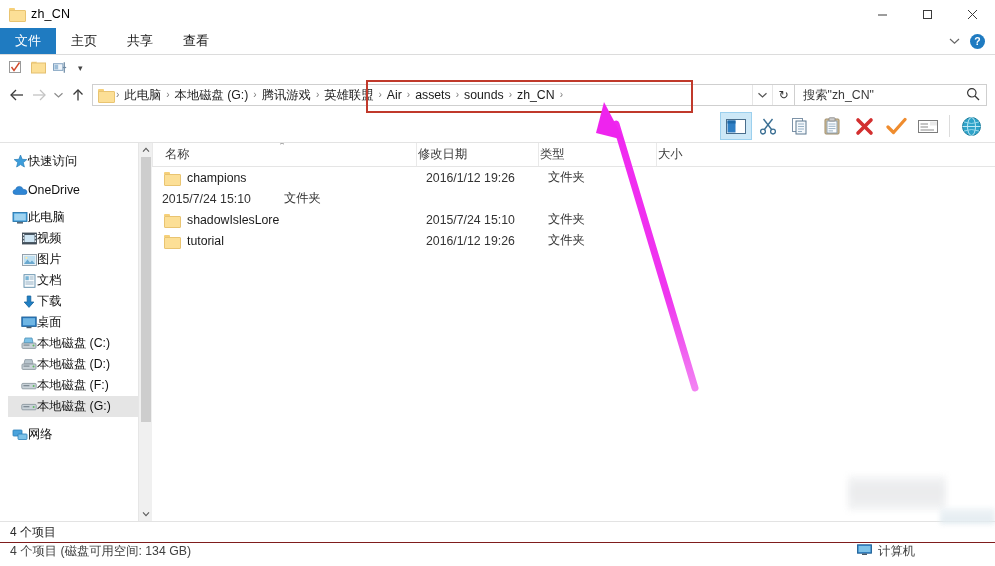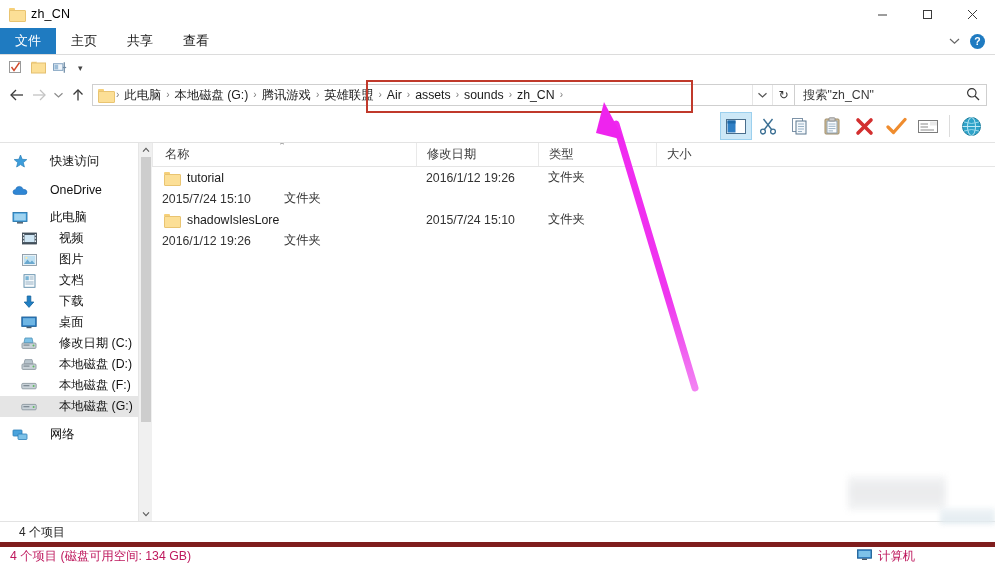--- a/index.html
+++ b/index.html
@@ -238,27 +238,27 @@
     width: 152px;
     flex: 0 0 152px;
     background: #ffffff;
     position: relative;
     overflow: hidden;
     padding-top: 6px;
   }
   .navitem {
     height: 21px;
     display: flex; align-items: center;
-    gap: 22px;
+    gap: 0;
     padding-left: 12px;
     font-size: 12.3px;
     color: #111;
     white-space: nowrap;
   }
-  .navitem.indent { padding-left: 21px; }
+  .navitem.indent { padding-left: 13px; margin-left: 8px; }
   .navitem.selected { background: #e5e5e5; }
   .navitem .ni-ico {
     width: 16px; height: 16px;
     display: flex; align-items: center; justify-content: center;
     flex: 0 0 16px;
   }
   .navitem.group { margin-top: 7px; }
   .navitem.group.first { margin-top: 2px; }
 
   
@@ -303,21 +303,21 @@
   .sortmark {
     position: absolute;
     left: 121px; top: -1px;
     width: 18px; text-align: center;
     color: #777; font-size: 9px;
     line-height: 8px;
   }
   .col {
     font-size: 12.3px;
     color: #3a3a3a;
-    padding-left: 10px;
+    padding-left: 1px;
     height: 100%;
     display: flex; align-items: center;
     border-left: 1px solid #e9e9e9;
     white-space: nowrap;
   }
   .col:first-child { border-left: none; }
   .c-name { width: 264px; flex: 0 0 264px; padding-left: 12px;}
   .c-date { width: 122px; flex: 0 0 122px; }
   .c-type { width: 118px; flex: 0 0 118px; }
   .c-size { width: 90px; flex: 0 0 90px; }
@@ -333,32 +333,32 @@
   .cell { height: 100%; display: flex; align-items: center; white-space: nowrap; }
   .cell.c-name { padding-left: 12px; gap: 8px; }
   .cell.c-date, .cell.c-type, .cell.c-size { padding-left: 10px; color: #333; }
 
   
   .statusbar {
     height: 21px; flex: 0 0 21px;
     background: #ffffff;
     border-top: 1px solid #e3e3e3;
     display: flex; align-items: center;
-    padding-left: 19px;
+    padding-left: 10px;
     font-size: 12px;
     color: #2a2a2a;
   }
   .statusbar2 {
     height: 24px; flex: 0 0 24px;
     background: #ffffff;
-    border-top: 5px solid #7f1d1d;
-    display: flex; align-items: center;
+    border-top: 1px solid #7f1d1d;
+    display: flex; align-items: flex-start;
     padding: 0 10px;
     font-size: 12.3px;
-    color: #be185d;
+    color: #404040;
     position: relative;
   }
   .sb2-right {
     margin-left: auto;
     display: flex; align-items: center; gap: 6px;
     padding-right: 70px;
   }
 
   
   .blur-wm {
@@ -697,21 +697,21 @@
 
       <div class="navitem indent">
         <span class="ni-ico">
           <svg width="16" height="13" viewBox="0 0 16 13">
               <rect x="1" y="6" width="14" height="5.4" rx="1" fill="#c9d2d8" stroke="#8b979f" stroke-width="0.9"></rect>
               <rect x="2.5" y="7.5" width="6" height="1.2" fill="#7f8b94"></rect>
               <circle cx="12.5" cy="8.6" r="1" fill="#5fb85f"></circle>
               <path d="M4,1 L11,1 L12,5.6 L3,5.6 Z" fill="#7fc3e8" stroke="#4f93b8" stroke-width="0.8"></path>
             </svg>
         </span>
-        <span>修改日期 (C:)</span>
+        <span>本地磁盘 (C:)</span>
       </div>
 
       <div class="navitem indent">
         <span class="ni-ico">
           <svg width="16" height="13" viewBox="0 0 16 13">
               <rect x="1" y="6" width="14" height="5.4" rx="1" fill="#c9d2d8" stroke="#8b979f" stroke-width="0.9"></rect>
               <rect x="2.5" y="7.5" width="6" height="1.2" fill="#7f8b94"></rect>
               <circle cx="12.5" cy="8.6" r="1" fill="#5fb85f"></circle>
               <path d="M4,1.6 L11,1.6 L12,5.6 L3,5.6 Z" fill="#b9c6ce" stroke="#8b979f" stroke-width="0.8"></path>
             </svg>
@@ -777,21 +777,21 @@
         <div class="col c-date">修改日期</div>
         <div class="col c-type">类型</div>
         <div class="col c-size">大小</div>
       </div>
 
       <div class="rows">
 
         <div class="row">
           <div class="cell c-name">
             <span class="folder-ico"></span>
-            <span>tutorial</span>
+            <span>champions</span>
           </div>
           <div class="cell c-date">2016/1/12 19:26</div>
           <div class="cell c-type">文件夹</div>
           <div class="cell c-size"></div>
         </div>
 
         <div class="row">
           <div class="cell c-date">2015/7/24 15:10</div>
           <div class="cell c-type">文件夹</div>
           <div class="cell c-size"></div>
@@ -801,20 +801,24 @@
           <div class="cell c-name">
             <span class="folder-ico"></span>
             <span>shadowIslesLore</span>
           </div>
           <div class="cell c-date">2015/7/24 15:10</div>
           <div class="cell c-type">文件夹</div>
           <div class="cell c-size"></div>
         </div>
 
         <div class="row">
+          <div class="cell c-name">
+            <span class="folder-ico"></span>
+            <span>tutorial</span>
+          </div>
           <div class="cell c-date">2016/1/12 19:26</div>
           <div class="cell c-type">文件夹</div>
           <div class="cell c-size"></div>
         </div>
 
       </div>
     </div>
   </div>
 
   <div class="statusbar">

